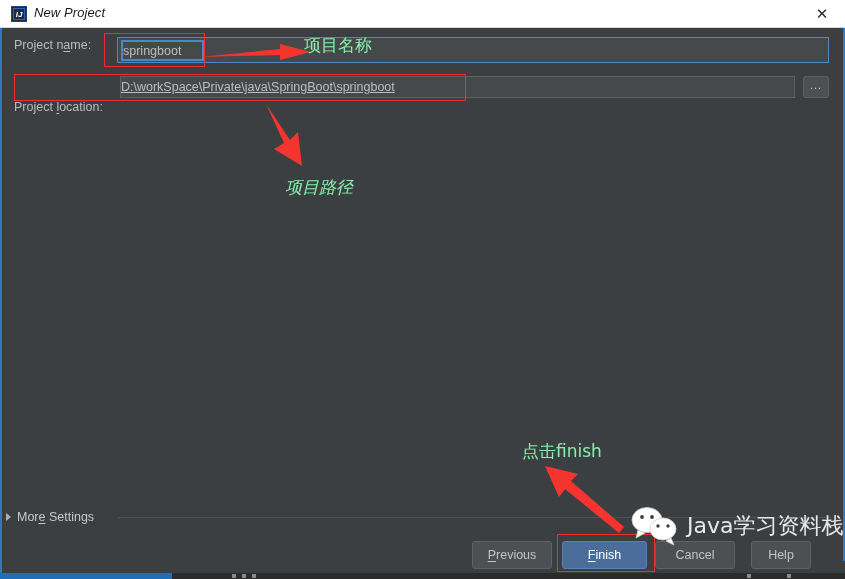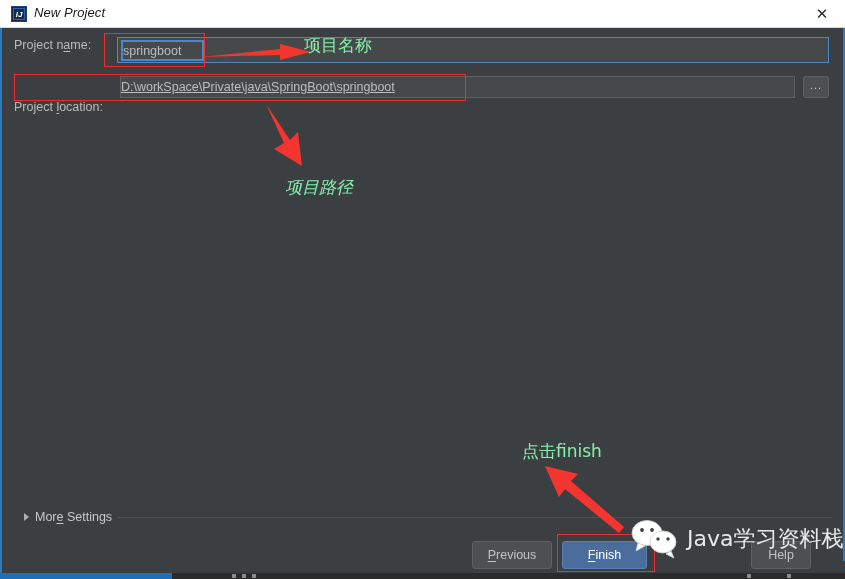--- a/index.html
+++ b/index.html
@@ -124,21 +124,21 @@
     font-size: 11px;
     color: #c9c9c9;
     letter-spacing: 1px;
     line-height: 1;
     margin-top: -3px;
   }
 
   
   .more-settings {
     position: absolute;
-    left: 24px; top: 510px;
+    left: 6px; top: 510px;
     display: flex;
     align-items: center;
     cursor: pointer;
   }
   .ms-tri {
     width: 0; height: 0;
     border-left: 5px solid #b0b0b0;
     border-top: 4px solid transparent;
     border-bottom: 4px solid transparent;
     margin-right: 6px;
@@ -197,21 +197,21 @@
   svg.overlay {
     position: absolute;
     left: 0; top: 0;
     width: 845px; height: 579px;
     pointer-events: none;
   }
 
   
   .watermark {
     position: absolute;
-    left: 625px; top: 519px;
+    left: 625px; top: 506px;
     display: flex;
     align-items: center;
     pointer-events: none;
   }
   .wm-text {
     font-family: "DejaVu Sans", "Liberation Sans", sans-serif;
     font-size: 22px;
     color: #e9e9e9;
     margin-left: 4px;
     white-space: nowrap;
@@ -273,20 +273,21 @@
   <div class="more-settings">
     <div class="ms-tri"></div>
     <div class="ms-text">Mor<span class="mn">e</span> Settings</div>
   </div>
   <div class="ms-rule"></div>
 
   <div class="btn" style="left:472px; top:541px; width:80px;"><span class="mn">P</span>revious</div>
 
   <div class="btn primary" style="left:562px; top:541px; width:85px;"><span class="mn">F</span>inish</div>
 
+  <div class="btn" style="left:655px; top:541px; width:80px;">Cancel</div>
 
   <div class="btn" style="left:745px; top:541px; width:60px;margin-left:6px;">Help</div>
 
   <div class="redbox" style="left:104px; top:33px; width:101px; height:34px;"></div>
   <div class="redbox" style="left:14px; top:74px; width:452px; height:27px;"></div>
   <div class="redbox" style="left:557px; top:534px; width:98px; height:38px;"></div>
 
   <svg class="overlay">
 
     <polygon points="200,57 280,49 280,44 311,52 280,60 280,55" fill="#f4352f"></polygon>

